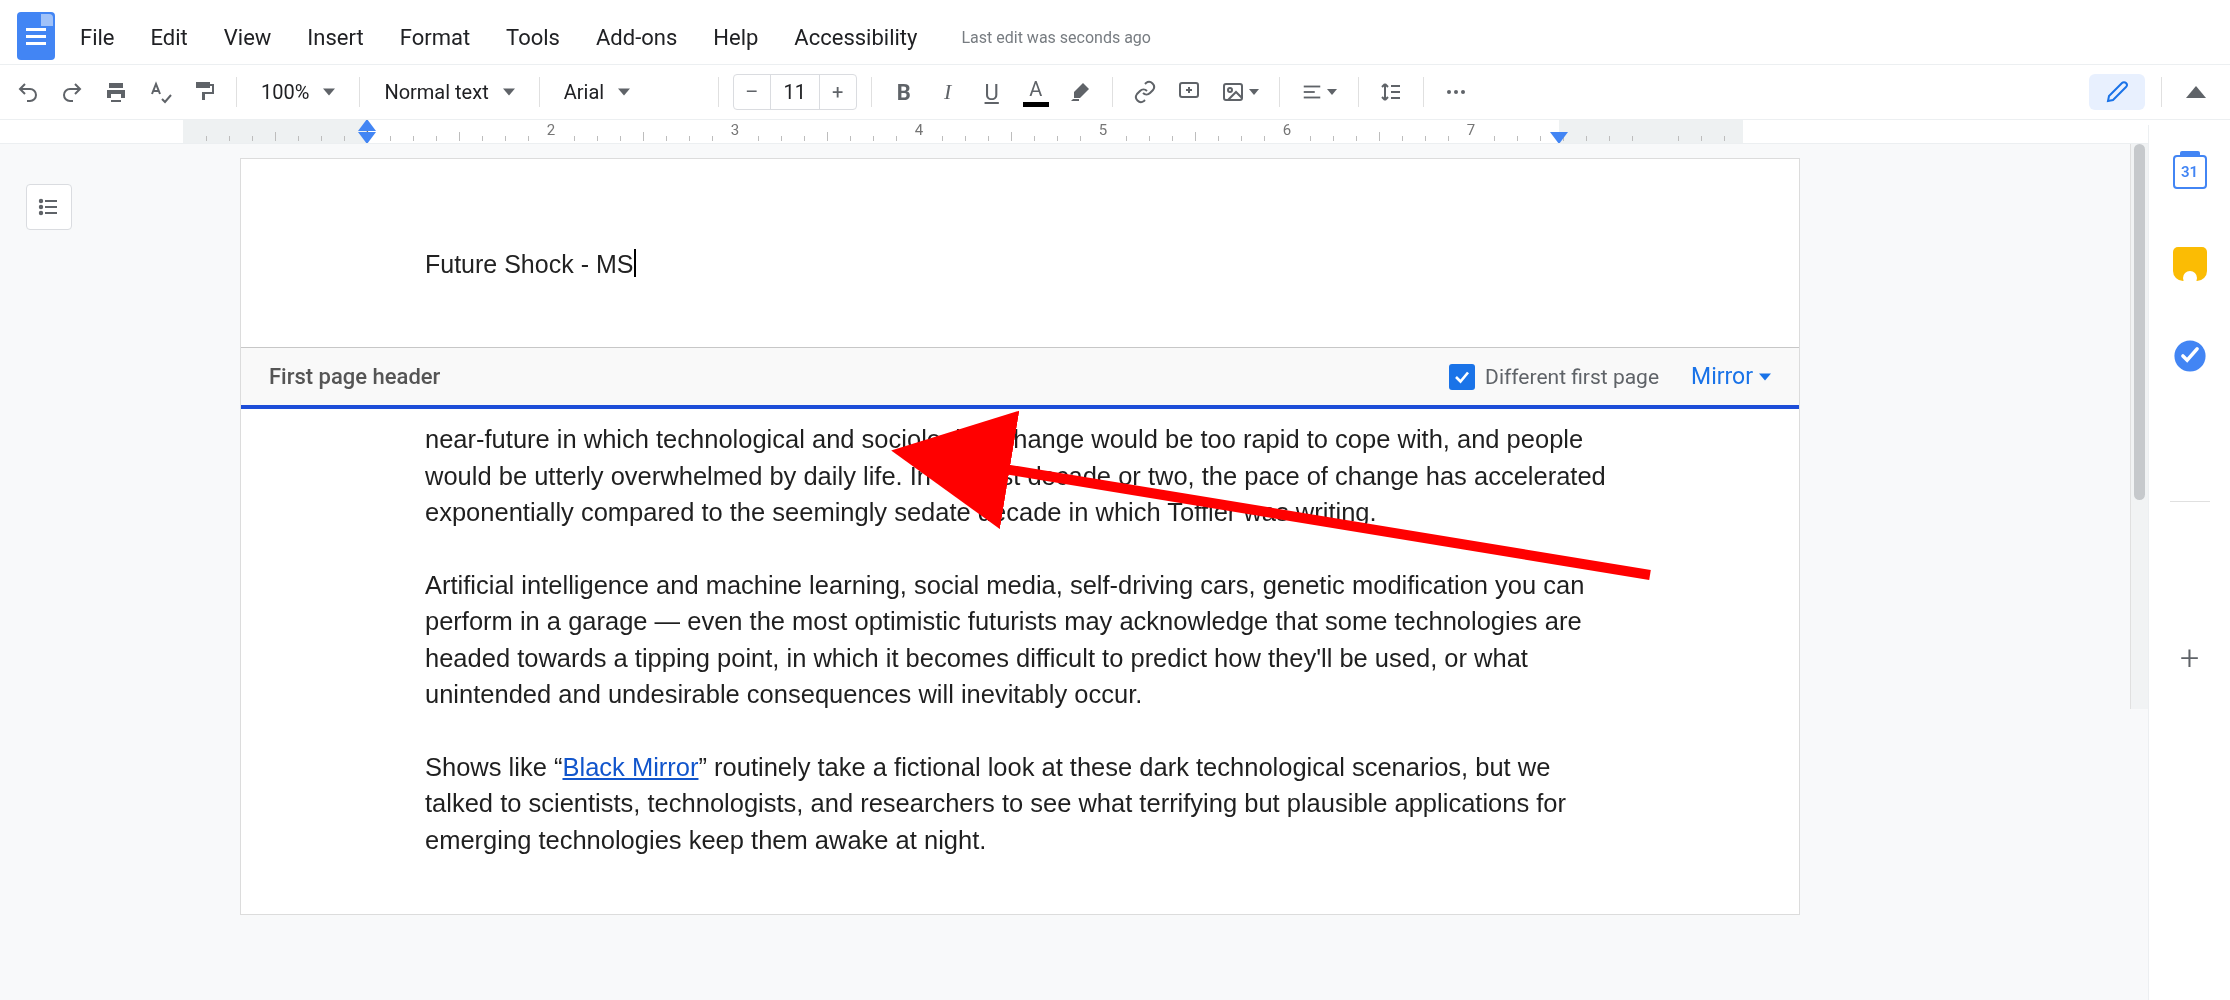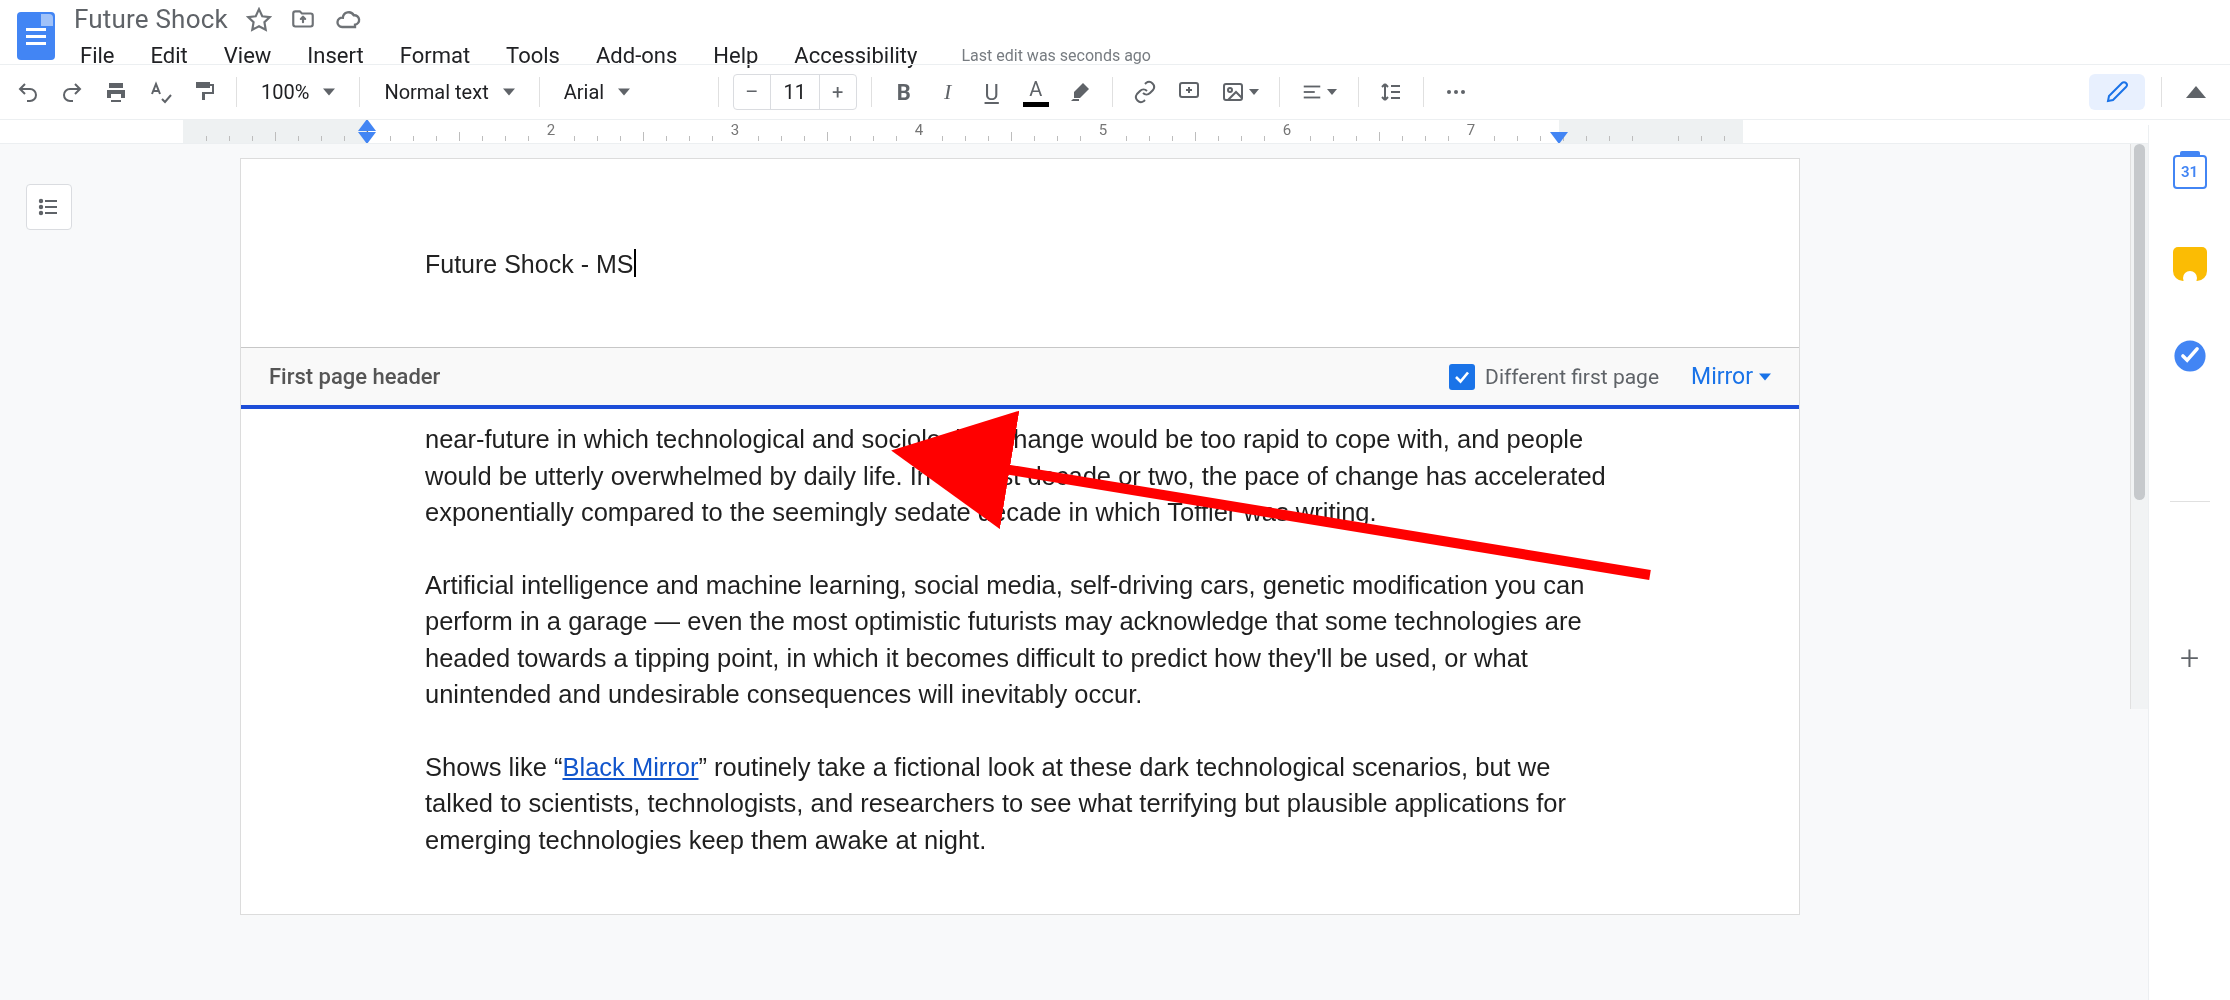--- a/index.html
+++ b/index.html
@@ -94,39 +94,20 @@
 </style>
 </head>
 <body>
 
 <div class="title-row">
   <div class="docs-logo">
     <div class="doc"></div>
       <div class="fold"></div>
   </div>
   <div class="title-block">
-    <div class="title-line">
-      <span class="doc-title">Future Shock</span>
-      <span class="title-icn">
-        <svg width="26" height="26" viewBox="0 0 24 24" fill="none" stroke="#5f6368" stroke-width="2">
-            <polygon points="12 2 15 8.5 22 9.3 17 14 18.2 21 12 17.8 5.8 21 7 14 2 9.3 9 8.5 12 2"></polygon>
-          </svg>
-      </span>
-      <span class="title-icn">
-        <svg width="26" height="26" viewBox="0 0 24 24" fill="none" stroke="#5f6368" stroke-width="2">
-            <path d="M3 6a2 2 0 0 1 2-2h4l2 2h8a2 2 0 0 1 2 2v8a2 2 0 0 1-2 2H5a2 2 0 0 1-2-2z"></path>
-            <path d="M12 9v5m0-5-2 2m2-2 2 2" stroke-linecap="round"></path>
-          </svg>
-      </span>
-      <span class="title-icn">
-        <svg width="28" height="28" viewBox="0 0 24 24" fill="none" stroke="#5f6368" stroke-width="2">
-            <path d="M18 18H7a4 4 0 1 1 .6-7.95A5 5 0 0 1 17 8a4 4 0 0 1 1 8z"></path>
-          </svg>
-      </span>
-    </div>
     <div class="menu-row">
       <span class="menu-item">File</span>
       <span class="menu-item">Edit</span>
       <span class="menu-item">View</span>
       <span class="menu-item">Insert</span>
       <span class="menu-item">Format</span>
       <span class="menu-item">Tools</span>
       <span class="menu-item">Add-ons</span>
       <span class="menu-item">Help</span>
       <span class="menu-item">Accessibility</span>

